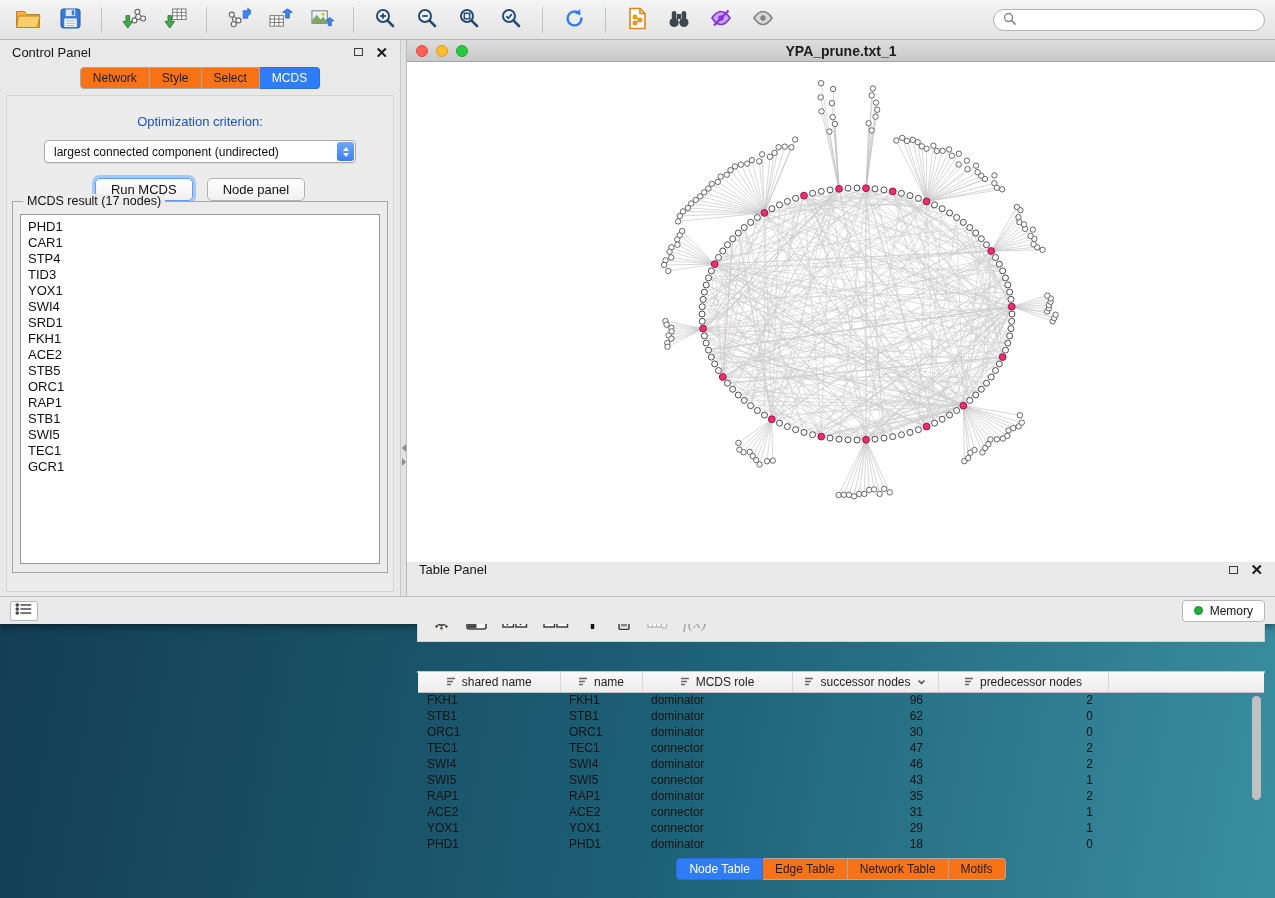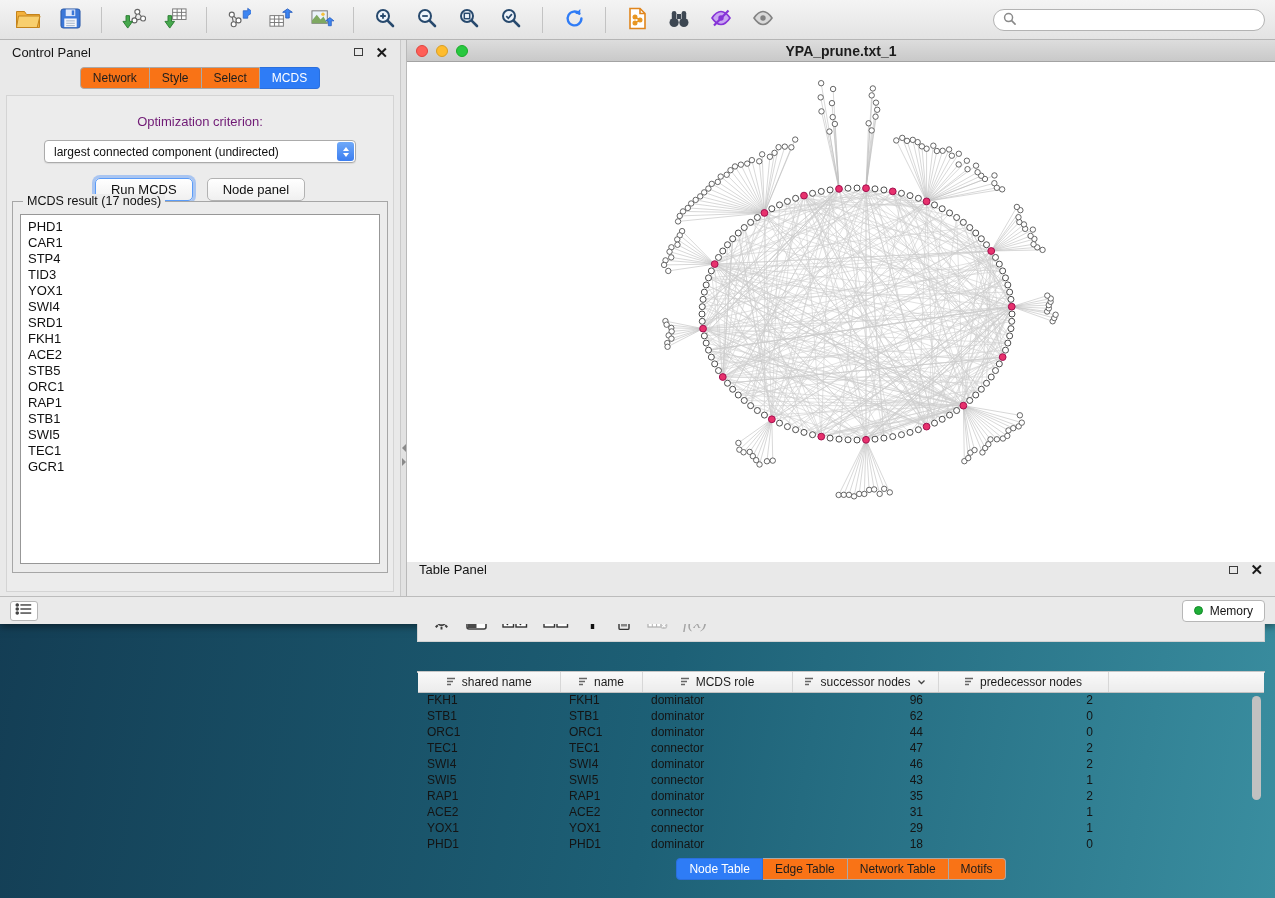--- a/index.html
+++ b/index.html
@@ -38,21 +38,21 @@
 
   .tabs-row { display:flex; justify-content:center; padding:3px 0 6px; }
   .seg-btn { font-size:12px; padding:3px 12px; background:#f97316; border:1px solid #a9a9a9;
              border-left:none; color:#1d1d1d; cursor:default; font-family:inherit; }
   .seg-btn:first-child { border-left:1px solid #a9a9a9; border-radius:4px 0 0 4px; }
   .seg-btn:last-child { border-radius:0 4px 4px 0; }
   .seg-btn.active { background:#2e7cf6; border-color:#2a6fdd; color:#fff; }
 
   .tab-content { flex:1; margin:0 6px 4px; border:1px solid #d4d4d4; background:#ececec;
                  display:flex; flex-direction:column; align-items:center; padding-top:18px; min-height:0; }
-  .opt-label { font-size:13px; color:#701a75; margin-bottom:11px; }
+  .opt-label { font-size:13px; color:#1d4ed8; margin-bottom:11px; }
   .dropdown { width:312px; height:23px; background:#fff; border:1px solid #ababab; border-radius:4px;
               display:flex; align-items:center; font-size:12px; color:#101010; padding-left:9px;
               position:relative; box-shadow:0 1px 1px rgba(0,0,0,.08); }
   .stepper { position:absolute; right:1px; top:1px; bottom:1px; width:17px; border-radius:3px;
              background:linear-gradient(#6fa9f9,#3c7ef0); display:flex; flex-direction:column;
              align-items:center; justify-content:center; gap:2px; }
   .tri-up { width:0; height:0; border-left:3.5px solid transparent; border-right:3.5px solid transparent;
             border-bottom:4px solid #fff; }
   .tri-down { width:0; height:0; border-left:3.5px solid transparent; border-right:3.5px solid transparent;
               border-top:4px solid #fff; }
@@ -1202,21 +1202,21 @@
                   <td>STB1</td>
                   <td>dominator</td>
                   <td class="num">62</td>
                   <td class="num">0</td>
                   <td></td>
                 </tr>
                 <tr>
                   <td>ORC1</td>
                   <td>ORC1</td>
                   <td>dominator</td>
-                  <td class="num">44</td>
+                  <td class="num">30</td>
                   <td class="num">0</td>
                   <td></td>
                 </tr>
                 <tr>
                   <td>TEC1</td>
                   <td>TEC1</td>
                   <td>connector</td>
                   <td class="num">47</td>
                   <td class="num">2</td>
                   <td></td>

